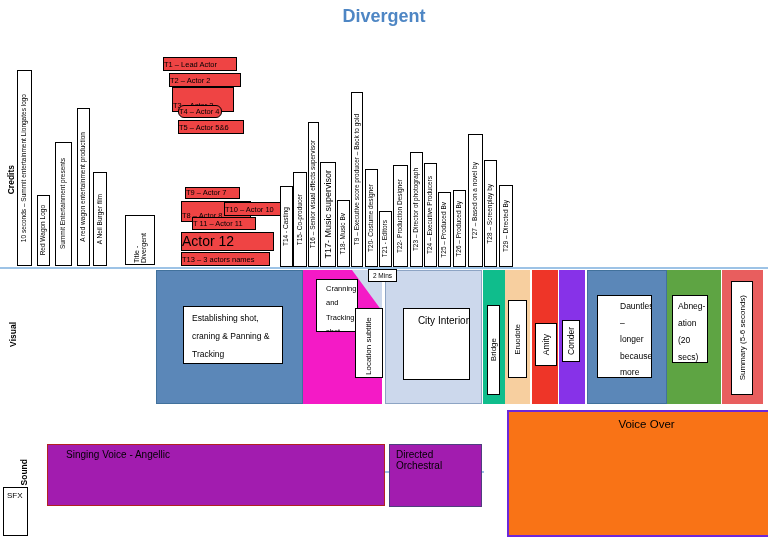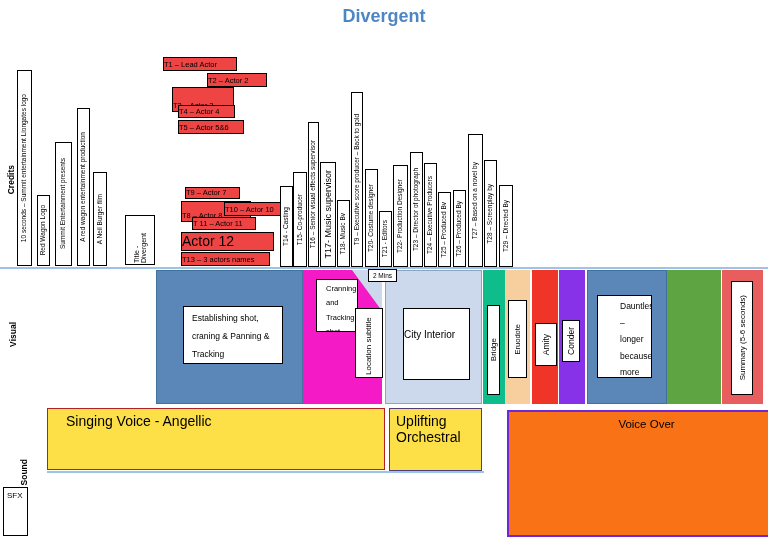--- a/index.html
+++ b/index.html
@@ -17,21 +17,21 @@
   .rowlabel{font-weight:bold;font-size:8.5px;display:flex;align-items:center;justify-content:center;}
   
   .hcard{background:#ef4444;border:1px solid #000;display:flex;align-items:flex-end;
          font-size:7.5px;line-height:1.3;overflow:hidden;}
   .hcard.big{font-size:14px;}
   
   .band{top:270px;height:134px;}
   
   .card{background:#fff;border:1px solid #000;overflow:hidden;}
   .vcard{background:#fff;border:1px solid #000;display:flex;align-items:center;justify-content:center;overflow:hidden;}
-  .soundbox{background:#fde047;font-size:14px;}
+  .soundbox{background:#a21caf;font-size:10px;margin-top:36px;}
 </style>
 </head>
 <body>
 
 <div class="stage">
 
   <div class="abs page-title">Divergent</div>
 
   <div class="abs hline" style="left:0;top:267px;width:768px;"></div>
   <div class="abs hline" style="left:47px;top:471px;width:437px;"></div>
@@ -61,27 +61,27 @@
   <div class="abs vbar" style="left:93px;top:172px;width:14px;height:94px;">
       <span class="vtext">A Neil Burger film</span>
     </div>
   <div class="abs vbar" style="left:125px;top:215px;width:30px;height:50px;font-size:7px;">
       <span class="vtext" style="white-space:normal;height:46px;">Title - Divergent</span>
     </div>
 
   <div class="abs hcard" style="left:163px;top:57px;width:74px;height:14px;">
       <span>T1 – Lead Actor</span>
     </div>
-  <div class="abs hcard" style="left:169px;top:73px;width:60px;height:14px;margin-left:38px;">
+  <div class="abs hcard" style="left:169px;top:73px;width:72px;height:14px;">
       <span>T2 – Actor 2</span>
     </div>
   <div class="abs hcard" style="left:172px;top:87px;width:62px;height:25px;">
       <span>T3 – Actor 3</span>
     </div>
-  <div class="abs hcard" style="left:178px;top:105px;width:57px;height:13px;">
+  <div class="abs hcard" style="left:178px;top:105px;width:44px;height:13px;border-radius:6px;">
       <span>T4 – Actor 4</span>
     </div>
   <div class="abs hcard" style="left:178px;top:120px;width:66px;height:14px;">
       <span>T5 – Actor 5&amp;6</span>
     </div>
   <div class="abs hcard" style="left:181px;top:182px;width:70px;height:21px;margin-top:19px;">
       <span>T8 – Actor 8</span>
     </div>
   <div class="abs hcard" style="left:185px;top:187px;width:55px;height:12px;">
       <span>T9 – Actor 7</span>
@@ -160,36 +160,37 @@
   <div class="abs band" style="left:667px;width:54px;background:#5ea443;"></div>
   <div class="abs band" style="left:722px;width:41px;background:#e85e5e;"></div>
 
   <div class="abs card" style="left:368px;top:269px;width:29px;height:13px;font-size:6.5px;text-align:center;line-height:12px;"><span>2 Mins</span></div>
 
   <div class="abs card" style="left:183px;top:306px;width:100px;height:58px;font-size:8.5px;line-height:2.1;padding:3px 4px 0 8px;"><span>Establishing shot, craning &amp; Panning &amp; Tracking</span></div>
   <div class="abs card" style="left:316px;top:279px;width:42px;height:53px;font-size:7.5px;line-height:1.9;padding:2px 2px 0 9px;"><span>Cranning and Tracking shot</span></div>
   <div class="abs vcard" style="left:355px;top:308px;width:28px;height:70px;font-size:8px;">
       <span class="vtext" style="white-space:normal;height:64px;line-height:1.4;">Location subtitle</span>
     </div>
-  <div class="abs card" style="left:403px;top:308px;width:67px;height:72px;font-size:10px;text-align:left;padding-top:20px;"><span>City Interior</span></div>
+  <div class="abs card" style="left:403px;top:308px;width:67px;height:72px;font-size:10px;text-align:right;padding-top:6px;"><span>City Interior</span></div>
   <div class="abs vcard" style="left:487px;top:305px;width:13px;height:90px;font-size:8px;">
       <span class="vtext">Bridge</span>
     </div>
   <div class="abs vcard" style="left:508px;top:300px;width:19px;height:78px;font-size:7.5px;">
       <span class="vtext">Eruodote</span>
     </div>
   <div class="abs vcard" style="left:535px;top:323px;width:22px;height:43px;font-size:8.5px;">
       <span class="vtext">Amity</span>
     </div>
   <div class="abs vcard" style="left:562px;top:320px;width:18px;height:42px;font-size:8.5px;">
       <span class="vtext">Conder</span>
     </div>
   <div class="abs card" style="left:597px;top:295px;width:55px;height:83px;font-size:8.5px;line-height:1.95;padding:2px 2px 0 22px;"><span>Dauntless – longer because more important</span></div>
+  <div class="abs card" style="left:672px;top:295px;width:36px;height:68px;font-size:8.5px;line-height:2.0;padding:2px 2px 0 5px;"><span>Abneg-ation (20 secs)</span></div>
   <div class="abs vcard" style="left:731px;top:281px;width:22px;height:114px;font-size:8px;">
       <span class="vtext">Summary (5-6 seconds)</span>
     </div>
 
   <div class="abs soundbox" style="left:47px;top:408px;width:338px;height:62px;border:1.5px solid #b22222;padding:4px 0 0 18px;"><span>Singing Voice - Angellic</span></div>
-  <div class="abs soundbox" style="left:389px;top:408px;width:93px;height:63px;border:1.5px solid #4f3f7f;padding:4px 0 0 6px;"><span>Uplifting Orchestral</span></div>
+  <div class="abs soundbox" style="left:389px;top:408px;width:93px;height:63px;border:1.5px solid #4f3f7f;padding:4px 0 0 6px;"><span>Directed Orchestral</span></div>
   <div class="abs" style="left:507px;top:410px;width:279px;height:127px;background:#f97316;border:2px solid #6d28d9;box-sizing:border-box;text-align:center;font-size:11.5px;padding-top:6px;"><span>Voice Over</span></div>
   <div class="abs" style="left:3px;top:487px;width:25px;height:49px;background:#fff;border:1.5px solid #000;box-sizing:border-box;font-size:8px;padding:3px 0 0 3px;"><span>SFX</span></div>
 
 </div>
 
 </body></html>

